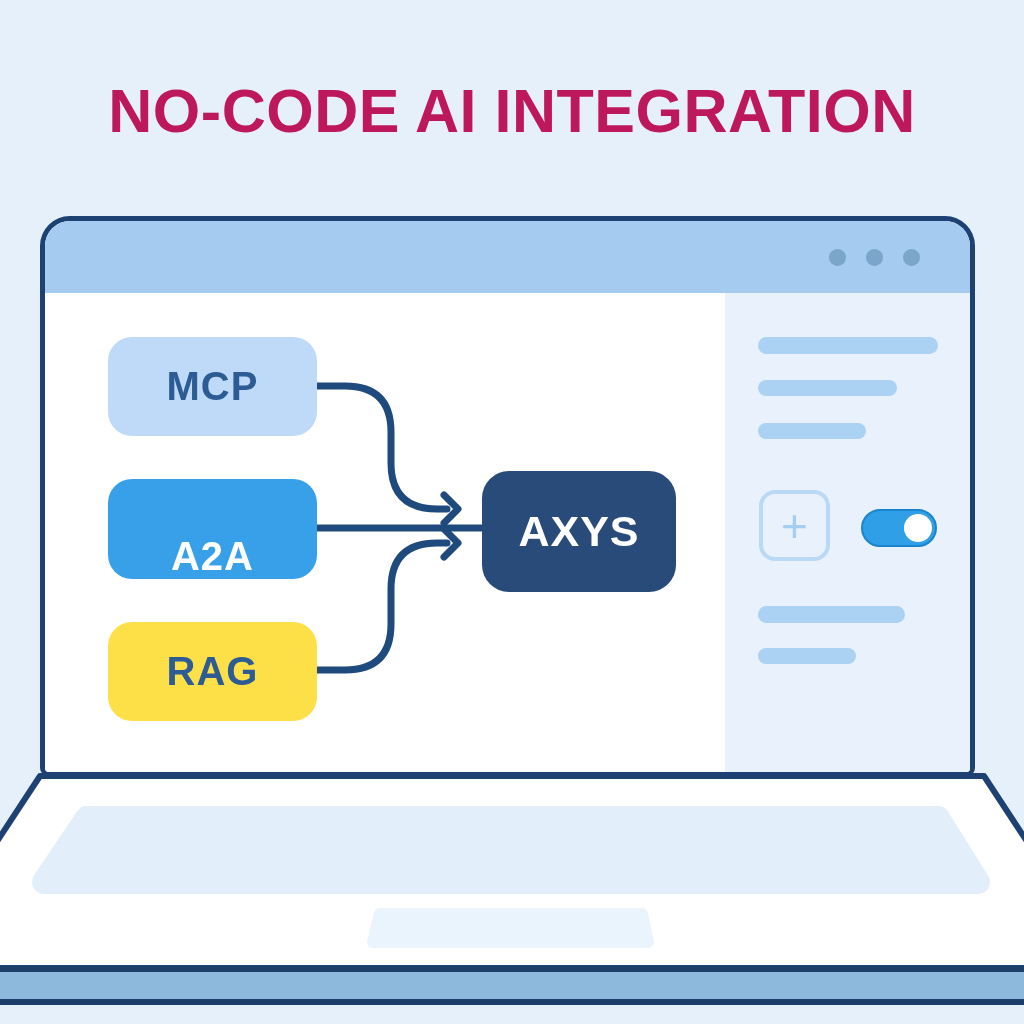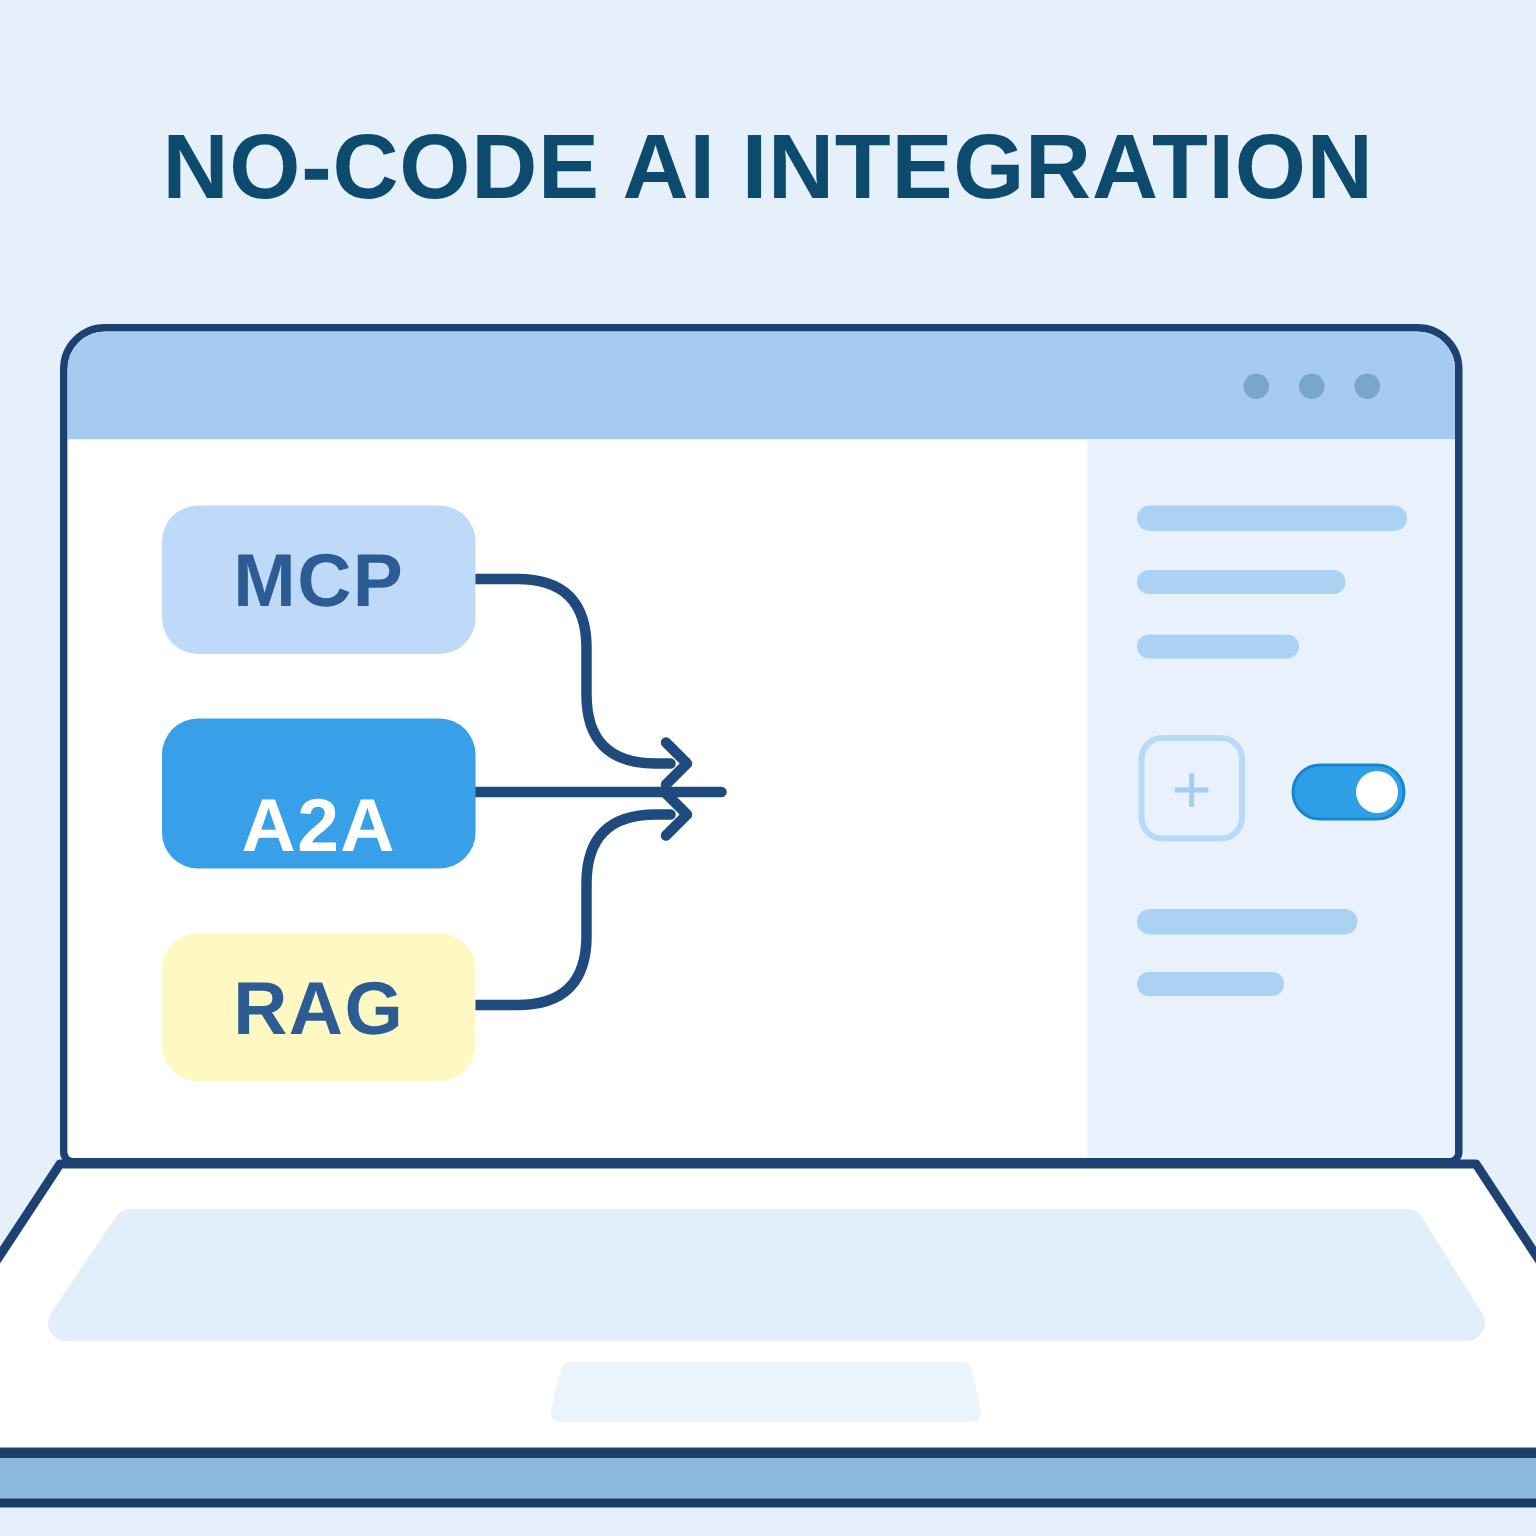--- a/index.html
+++ b/index.html
@@ -10,21 +10,21 @@
     position: relative;
     overflow: hidden;
   }
   .page-title {
     position: absolute;
     top: 76px; left: 0; width: 1024px;
     text-align: center;
     font-size: 61px;
     font-weight: bold;
     letter-spacing: 0.5px;
-    color: #0c4a6e;
+    color: #be185d;
   }
   
   .window {
     position: absolute;
     left: 40px; top: 216px;
     width: 935px; height: 561px;
     background: #ffffff;
     border: 5px solid #1e4173;
     border-radius: 30px 30px 9px 9px;
     overflow: hidden;
@@ -53,26 +53,26 @@
   }
   .connectors { position: absolute; left: 0; top: 0; }
   
   .node {
     position: absolute;
     display: flex;
     align-items: center;
     justify-content: center;
     border-radius: 24px;
     font-weight: bold;
-    font-size: 50px;
+    font-size: 40px;
     letter-spacing: 1px;
   }
   .node-mcp  { left: 63px;  top: 44px;  width: 209px; height: 99px;  background: #bedaf8; color: #2d5c94; }
   .node-a2a  { left: 63px;  top: 186px; width: 209px; height: 100px; background: #38a0e9; color: #ffffff; align-items: flex-end; }
-  .node-rag  { left: 63px;  top: 329px; width: 209px; height: 99px;  background: #fef9c3; color: #2d5c94; }
+  .node-rag  { left: 63px;  top: 329px; width: 209px; height: 99px;  background: #fde047; color: #2d5c94; }
   .node-axys { left: 437px; top: 178px; width: 194px; height: 121px; background: #284b79; color: #ffffff; border-radius: 27px; font-size: 43px; }
   
   .sidebar {
     position: absolute;
     left: 680px; top: 0;
     width: 245px; height: 479px;
     background: #e9f2fc;
   }
   .pill {
     position: absolute;
@@ -150,20 +150,23 @@
 
     <div class="node node-mcp">
       <span>MCP</span>
     </div>
     <div class="node node-a2a">
       <span>A2A</span>
     </div>
     <div class="node node-rag">
       <span>RAG</span>
     </div>
+    <div class="node node-axys">
+      <span>AXYS</span>
+    </div>
 
     <aside class="sidebar">
       <div class="pill pill-1"></div>
       <div class="pill pill-2"></div>
       <div class="pill pill-3"></div>
 
       <button class="add-btn">+</button>
 
       <div class="toggle" role="switch">
         <div class="toggle-knob"></div>

